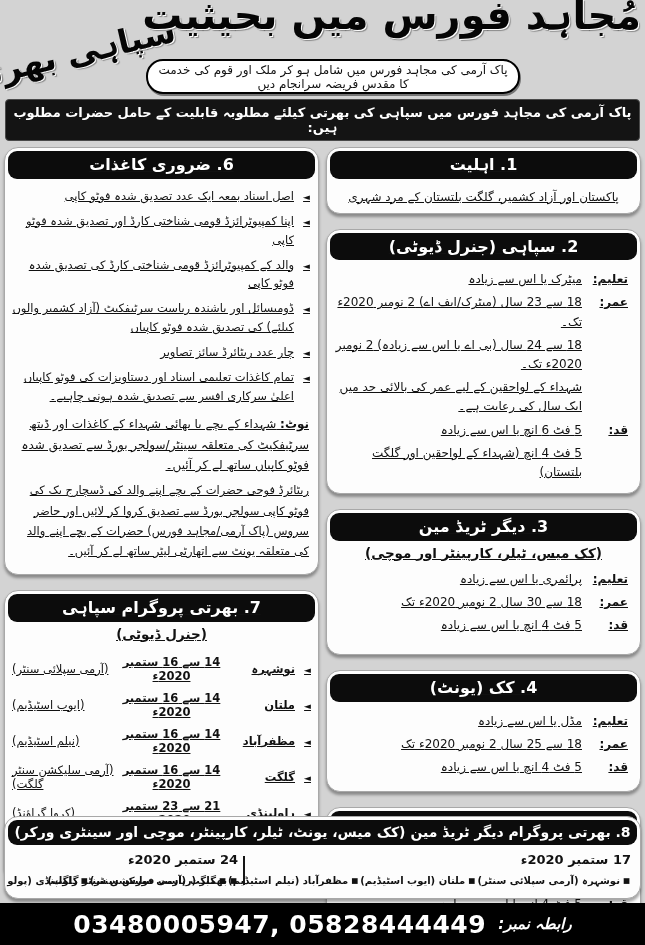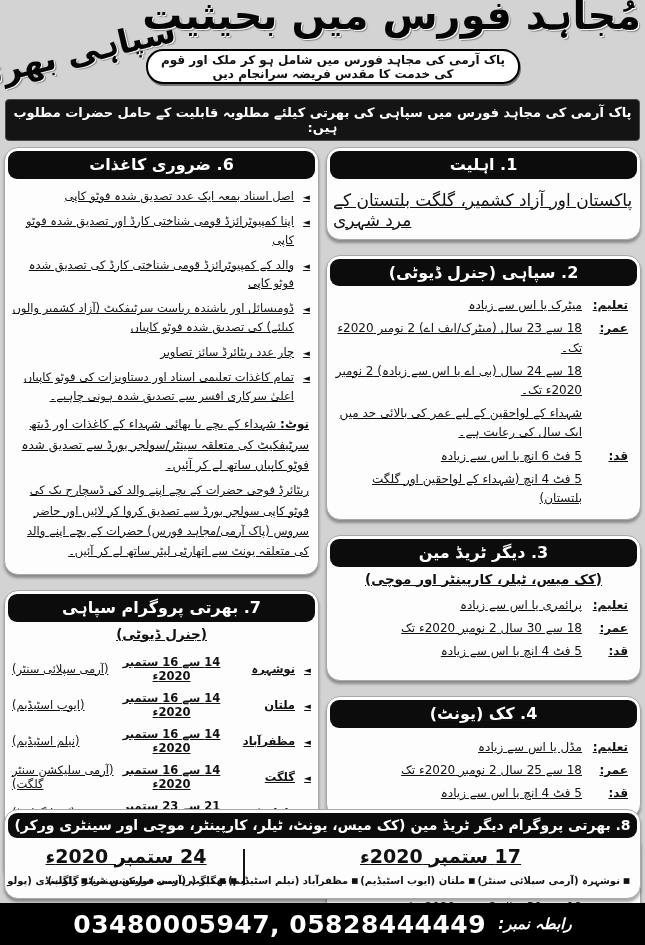--- a/index.html
+++ b/index.html
@@ -15,24 +15,24 @@
     position:absolute; top:-8px; right:4px; left:150px; text-align:center;
     font-size:40px; font-weight:bold; white-space:nowrap; color:#050505;
     text-shadow:1px 1px 0 #fff, 2px 2px 1px rgba(0,0,0,.35);
   }
   .title-side {
     position:absolute; top:30px; left:2px; width:175px; text-align:center;
     font-size:33px; font-weight:bold; white-space:nowrap; color:#050505;
     transform:rotate(-13deg); text-shadow:1px 1px 0 #fff, 2px 2px 1px rgba(0,0,0,.35);
   }
   .subtitle-box {
-    position:absolute; top:49px; left:146px; width:374px; height:35px;
+    position:absolute; top:59px; left:146px; width:374px; height:35px;
     background:#fff; border:2px solid #000; border-radius:17px;
     display:flex; align-items:center; justify-content:center;
-    font-size:12px; font-weight:bold; text-align:center; padding:0 10px;
+    font-size:12px; font-weight:normal; text-align:center; padding:0 10px;
     box-shadow:1px 2px 0 rgba(0,0,0,.45);
   }
   
   .banner {
     margin:2px 5px 6px; background:#141414; color:#fff; text-align:center;
     font-size:13px; font-weight:bold; padding:5px 3px; border-radius:4px;
     border:1px solid #4a4a4a;
   }
   
   .columns { display:flex; gap:7px; padding:0 4px; align-items:flex-start; }
@@ -48,21 +48,21 @@
   }
   .subhead {
     text-align:center; font-weight:bold; font-size:13.5px;
     text-decoration:underline; margin:1px 4px 3px;
   }
   
   .specs { padding:2px 12px 2px 6px; font-size:12px; }
   .spec-row { display:flex; margin:4px 0; line-height:1.6; }
   .spec-label { flex:0 0 46px; font-weight:bold; }
   .spec-text { flex:1; }
-  .center-body { text-align:left; font-size:17px; padding:7px 6px 4px; }
+  .center-body { text-align:center; font-size:12px; padding:7px 6px 4px; }
   
   .docs { list-style:none; padding:4px 8px 0 6px; font-size:11.5px; }
   .doc-item { display:flex; gap:5px; margin-bottom:6px; line-height:1.65; }
   .arrow { flex:0 0 11px; font-size:9px; padding-top:3px; color:#111; }
   .note { font-size:12px; padding:2px 9px; line-height:1.7; }
   .note-label { font-weight:bold; text-decoration:underline; }
   .docfoot { font-size:11.5px; padding:3px 9px 0; line-height:1.75; }
   
   .sched { padding:2px 7px; font-size:11.5px; }
   .srow { display:flex; align-items:center; margin:8px 0; }
@@ -70,21 +70,21 @@
   .sdates { flex:1; text-align:center; font-weight:bold; }
   .svenue { flex:0 0 108px; text-align:left; }
   
   .wide-card { position:absolute; left:4px; right:4px; bottom:46px; }
   .w-head { font-size:14px; }
   .groups { display:flex; align-items:stretch; padding:1px 4px 4px; }
   .group { padding:0 5px; min-width:0; }
   .group-a { flex:1.7; }
   .group-b { flex:1; }
   .gdivider { width:2px; background:#151515; margin:6px 0 4px; }
-  .gdate { text-align:center; font-weight:bold; font-size:19px; text-decoration:underline; margin:2px 0 5px; }
+  .gdate { font-weight:bold; font-size:13px; margin:2px 0 5px; }
   .gvenues { font-size:10px; font-weight:bold; text-align:center; line-height:1.75; }
   .venue-item { white-space:nowrap; margin:0 1px; }
   .sq { font-size:7.5px; vertical-align:1px; margin-left:3px; }
   
   .contact {
     position:absolute; left:0; right:0; bottom:0; height:42px; background:#000;
     display:flex; align-items:center; justify-content:center; gap:12px; color:#fff;
   }
   .contact-label { font-size:15px; font-weight:bold; font-style:italic; }
   .contact-numbers { font-size:25px; font-weight:bold; letter-spacing:.5px; direction:ltr; }

